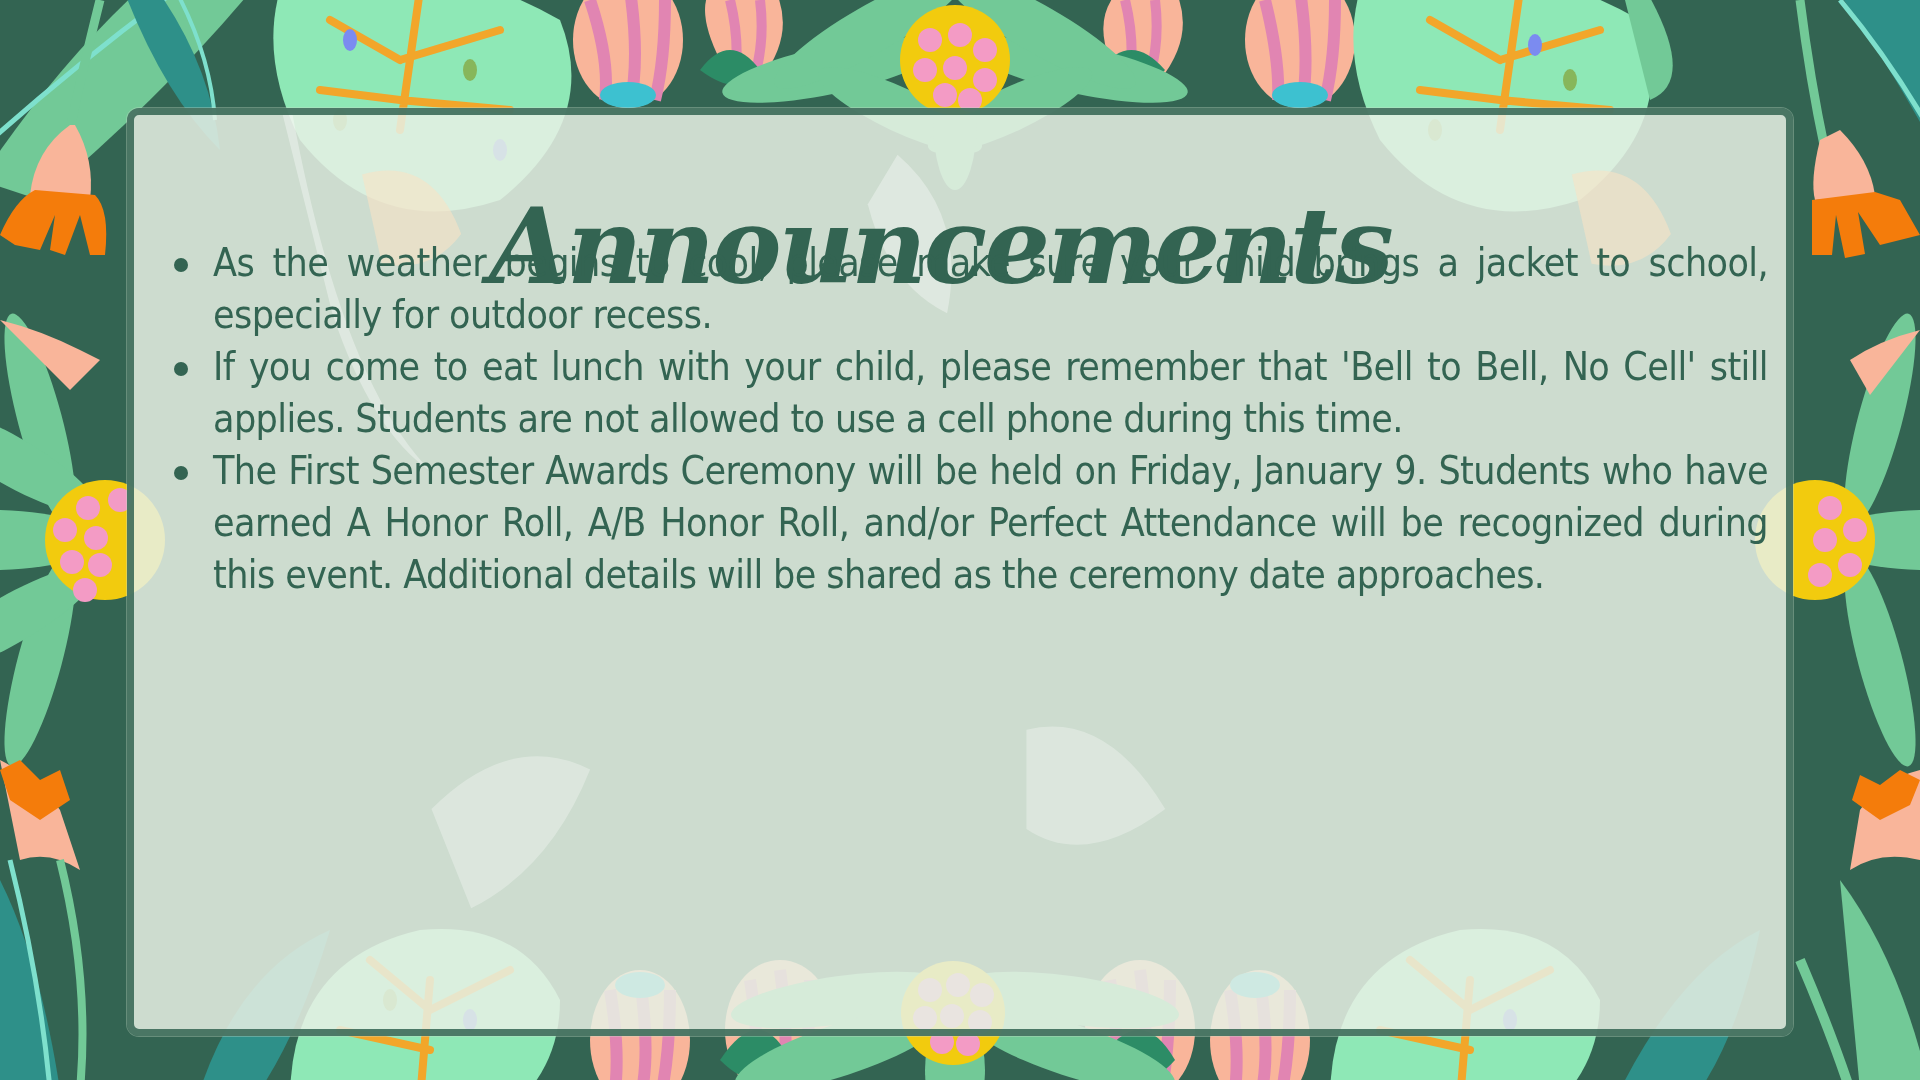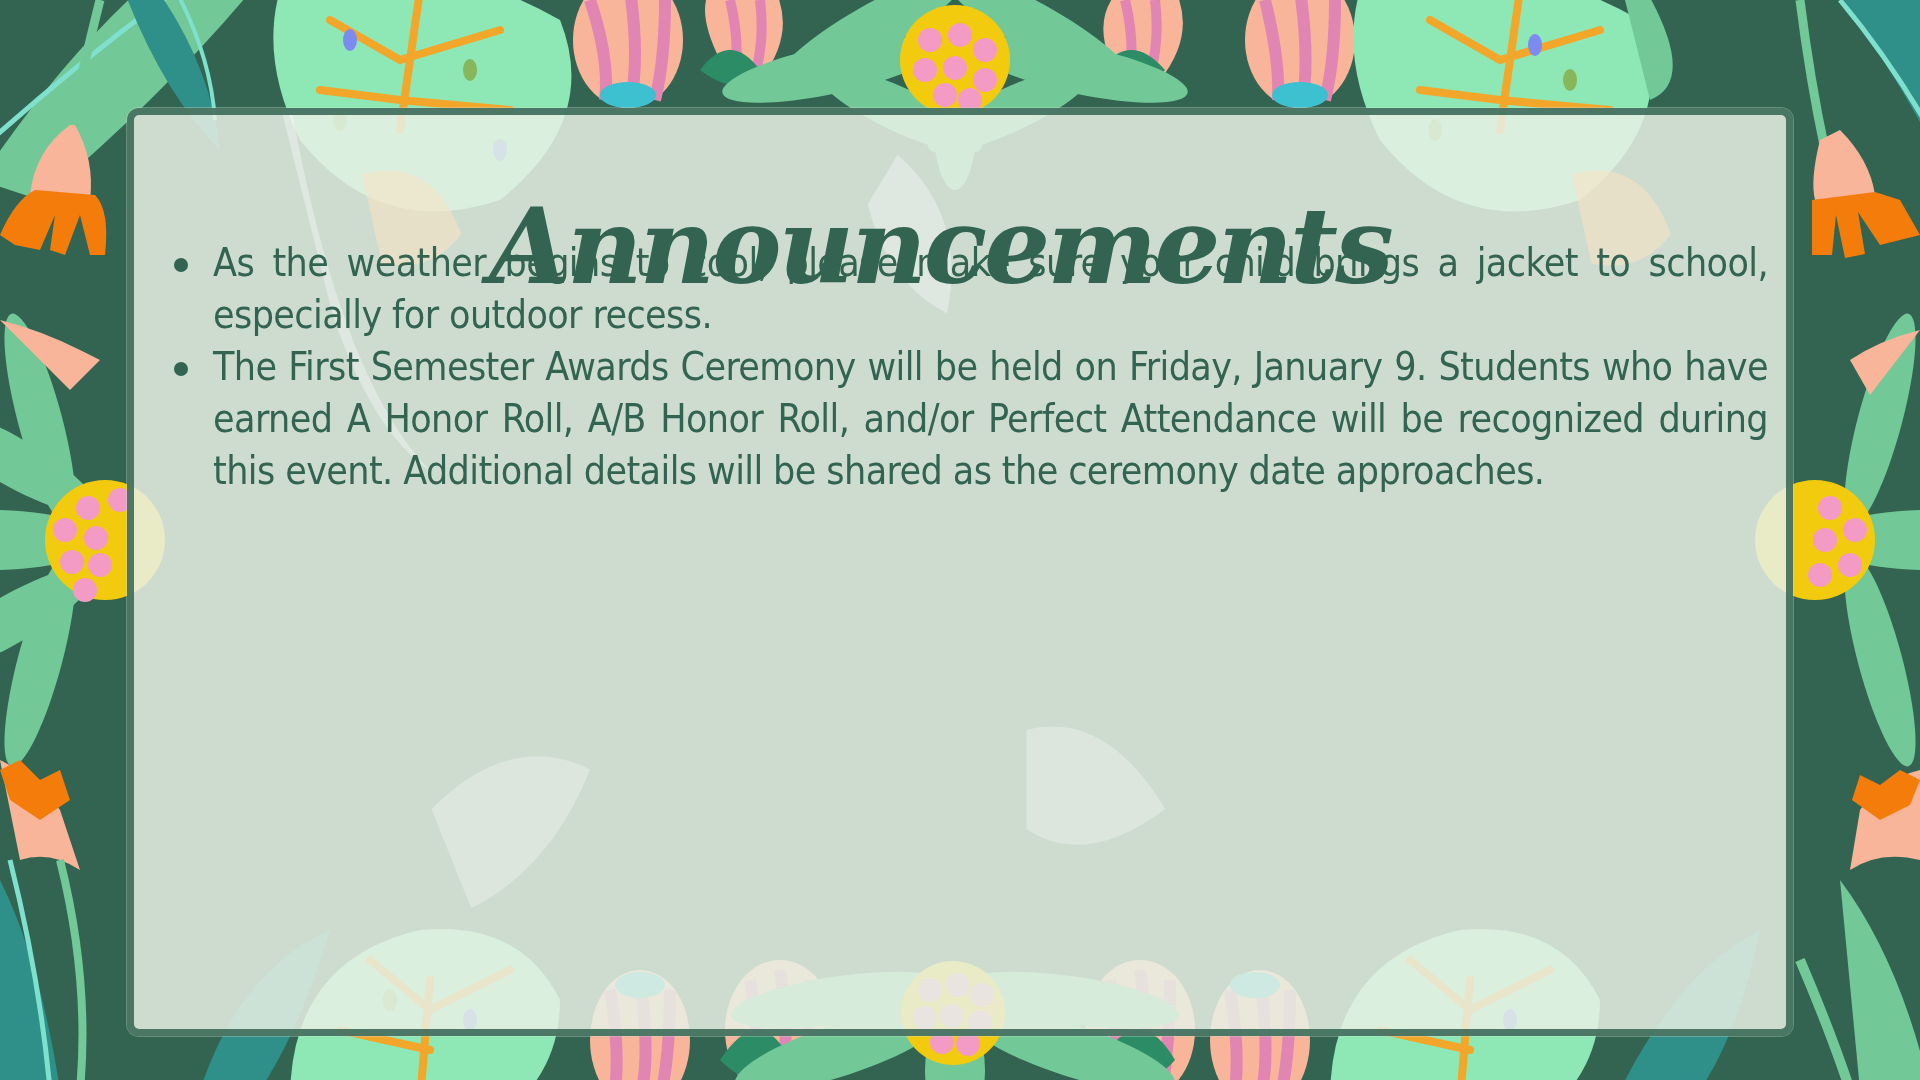--- a/index.html
+++ b/index.html
@@ -249,16 +249,20 @@
 
   <h1 class="title">Announcements</h1>
 
   <ul class="items">
     <li>
       <span class="dot"></span>
       <span>As the weather begins to cool, please make sure your child brings a jacket to school, especially for outdoor recess.</span>
     </li>
     <li>
       <span class="dot"></span>
+      <span>If you come to eat lunch with your child, please remember that 'Bell to Bell, No Cell' still applies. Students are not allowed to use a cell phone during this time.</span>
+    </li>
+    <li>
+      <span class="dot"></span>
       <span>The First Semester Awards Ceremony will be held on Friday, January 9. Students who have earned A Honor Roll, A/B Honor Roll, and/or Perfect Attendance will be recognized during this event. Additional details will be shared as the ceremony date approaches.</span>
     </li>
   </ul>
 </section>
 
 </body></html>

